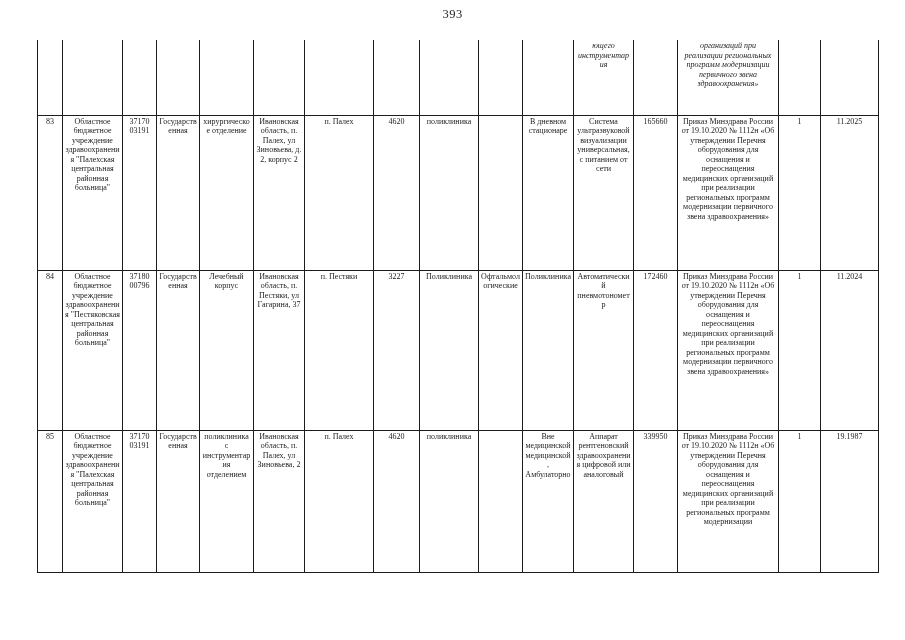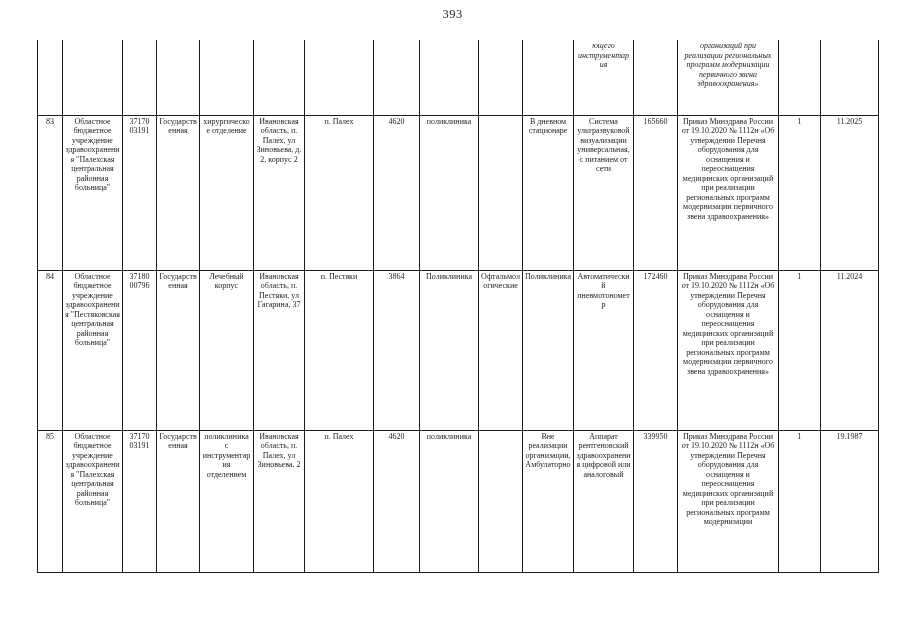--- a/index.html
+++ b/index.html
@@ -95,21 +95,21 @@
     </tr>
 
     <tr class="r2">
       <td>84</td>
       <td>Областное бюджетное учреждение здравоохранения "Пестяковская центральная районная больница"</td>
       <td>37180 00796</td>
       <td>Государственная</td>
       <td>Лечебный корпус</td>
       <td>Ивановская область, п. Пестяки, ул Гагарина, 37</td>
       <td>п. Пестяки</td>
-      <td>3864</td>
+      <td>3227</td>
       <td>Поликлиника</td>
       <td>Офтальмологические</td>
       <td>Поликлиника</td>
       <td>Автоматический пневмотонометр</td>
       <td>172460</td>
       <td>Приказ Минздрава России от 19.10.2020 № 1112н «Об утверждении Перечня оборудования для оснащения и переоснащения медицинских организаций при реализации региональных программ модернизации первичного звена здравоохранения»</td>
       <td>1</td>
       <td>11.2024</td>
     </tr>
 
@@ -117,21 +117,21 @@
       <td>85</td>
       <td>Областное бюджетное учреждение здравоохранения "Палехская центральная районная больница"</td>
       <td>37170 03191</td>
       <td>Государственная</td>
       <td>поликлиника с инструментария отделением</td>
       <td>Ивановская область, п. Палех, ул Зиновьева, 2</td>
       <td>п. Палех</td>
       <td>4620</td>
       <td>поликлиника</td>
       <td></td>
-      <td>Вне реализации организации, Амбулаторно</td>
+      <td>Вне медицинской медицинской, Амбулаторно</td>
       <td>Аппарат рентгеновский здравоохранения цифровой или аналоговый</td>
       <td>339950</td>
       <td>Приказ Минздрава России от 19.10.2020 № 1112н «Об утверждении Перечня оборудования для оснащения и переоснащения медицинских организаций при реализации региональных программ модернизации</td>
       <td>1</td>
       <td>19.1987</td>
     </tr>
   </tbody>
     </table>
 </div>
 

